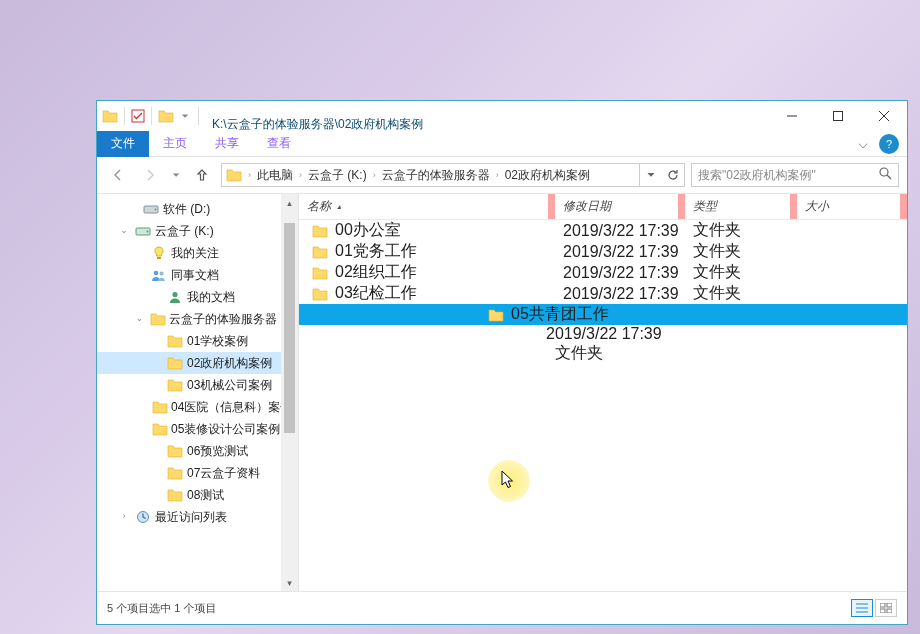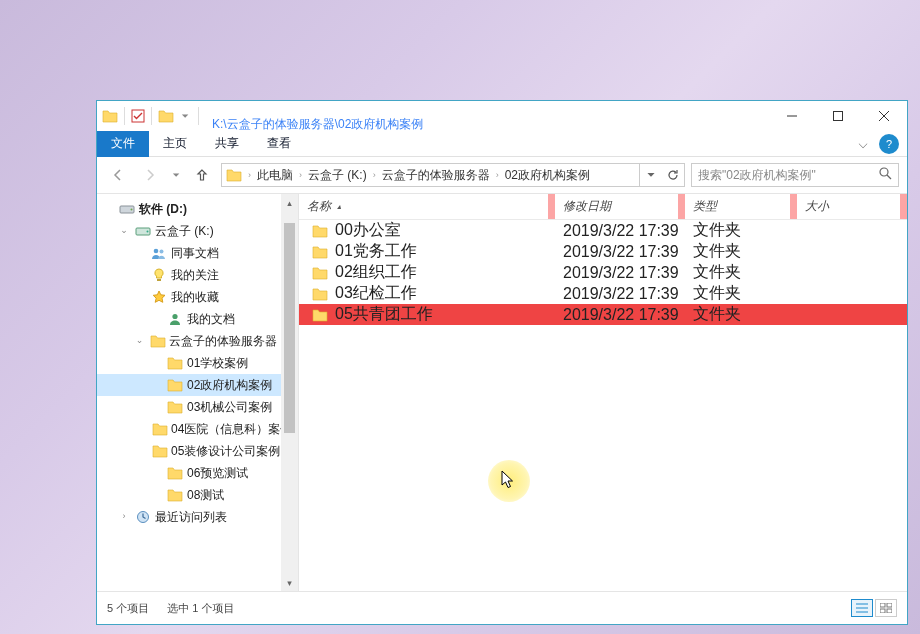--- a/index.html
+++ b/index.html
@@ -9,26 +9,26 @@
   }
   .window {
     position: absolute; top: 100px; left: 96px; width: 812px; height: 525px;
     background: #fff; border: 1px solid #42a5c5; display: flex; flex-direction: column;
   }
   
   .titlebar { height: 30px; background: #fff; display: flex; align-items: center; font-size: 12px; }
   .titlebar .qat { display: flex; align-items: center; gap: 2px; padding: 0 4px; }
   .titlebar .qat .folder-ico { width: 18px; height: 18px; display: flex; align-items: center; justify-content: center; }
   .titlebar .qat .sep { width: 1px; height: 18px; background: #ddd; margin: 0 3px; }
-  .titlebar .title { margin-left: 6px; color: #3b82f6; flex: 1; margin-top: 16px; }
+  .titlebar .title { margin-left: 6px; color: #0c4a6e; flex: 1; margin-top: 16px; }
   .titlebar .wbtns { display: flex; }
   .titlebar .wbtn { width: 46px; height: 30px; display: flex; align-items: center; justify-content: center; color: #333; }
   
   .ribbon { height: 26px; display: flex; align-items: center; font-size: 12px; border-bottom: 1px solid #e1e1e1; }
-  .ribbon .tab { padding: 0 14px; height: 26px; display: flex; align-items: center; color: #0f172a; }
+  .ribbon .tab { padding: 0 14px; height: 26px; display: flex; align-items: center; color: #8b5cf6; }
   .ribbon .tab.file { background: #1979ca; color: #fff; }
   .ribbon .spacer { flex: 1; }
   .ribbon .expand { width: 20px; text-align: center; color: #666; margin-right: 6px; }
   .ribbon .help { width: 20px; height: 20px; border-radius: 50%; background: #1e8bcd; color: #fff; font-size: 11px; display: flex; align-items: center; justify-content: center; margin-right: 8px; }
   
   .addrrow { height: 36px; display: flex; align-items: center; padding: 4px 8px; gap: 6px; }
   .navbtn { width: 26px; height: 26px; display: flex; align-items: center; justify-content: center; color: #888; }
   .navbtn.enabled { color: #555; }
   .addrbox { flex: 1; height: 24px; border: 1px solid #ccc; display: flex; align-items: center; font-size: 12px; }
   .addrbox .folder-ico { margin: 0 4px; }
@@ -54,28 +54,28 @@
   .list { flex: 1; display: flex; flex-direction: column; }
   .colhead { height: 26px; display: flex; align-items: center; font-size: 12px; color: #444; border-bottom: 1px solid #eaeaea; }
   .colhead .col { padding: 0 8px; height: 100%; display: flex; align-items: center; border-right: 7px solid #fca5a5; font-style: italic; }
   .col-name { width: 256px; display: flex; gap: 6px; }
   .col-date { width: 130px; }
   .col-type { width: 112px; }
   .col-size { flex: 1; }
   .sortarrow { font-size: 8px; color: #555; }
   .rows { flex: 1; }
   .row { height: 21px; display: flex; align-items: center; font-size: 16px; color: #222; }
-  .row.sel { background: #ef4444; }
+  .row.sel { background: #0ea5e9; flex-direction: column; }
   .row .c-name { width: 256px; padding-left: 12px; display: flex; align-items: center; gap: 6px; }
   .row .c-date { width: 130px; padding-left: 8px; }
   .row .c-type { width: 112px; padding-left: 8px; }
   .row .c-size { flex: 1; padding-left: 8px; }
   
   .status { height: 24px; border-top: 1px solid #e5e5e5; display: flex; align-items: center; font-size: 11px; color: #444; padding: 16px 10px; }
-  .status .sp { margin-left: 18px; }
+  .status .sp { }
   .status .viewbtns { margin-left: auto; display: flex; gap: 2px; }
   .status .vbtn { width: 22px; height: 18px; border: 1px solid #ccc; display: flex; align-items: center; justify-content: center; font-size: 10px; color: #555; }
   .status .vbtn.active { border-color: #1e8bcd; color: #1e8bcd; background: #e8f3fb; }
   
   .cursor-hl { position: absolute; top: 460px; left: 488px; width: 42px; height: 42px; border-radius: 50%; background: radial-gradient(circle, rgba(255,235,100,0.85) 0%, rgba(255,235,100,0.5) 60%, rgba(255,235,100,0) 100%); display: flex; align-items: center; justify-content: center; }
   .cursor-hl svg { position: relative; top: -1px; left: -1px; }
   .qat-sm { width: 16px; height: 16px; display: flex; align-items: center; justify-content: center; }
 </style>
 </head>
 <body>
@@ -181,71 +181,62 @@
       <span class="mag"><svg width="13" height="13" viewBox="0 0 13 13">
             <circle cx="5" cy="5" r="4" fill="none" stroke="#666" stroke-width="1.2"></circle>
             <path d="M8 8l4 4" stroke="#666" stroke-width="1.2"></path>
           </svg></span>
     </div>
   </div>
 
   <div class="body">
     <div class="tree" id="tree">
         <div style="padding-right: 17px;">
-          <div class="tree-item" style="padding-left: 4px; font-weight: bold;">
+          <div class="tree-item" style="padding-left: 28px;">
             <span class="arrow"></span>
             <span class="ico">
               <svg width="16" height="14" viewBox="0 0 16 14">
                 <rect x="1" y="4" width="14" height="7" rx="1" fill="#cfd6dc" stroke="#8a9299"></rect>
                 <circle cx="12.5" cy="7.5" r="1" fill="#6fa84f"></circle>
               </svg>
             </span>
             <span class="lbl">软件 (D:)</span>
           </div>
           <div class="tree-item" style="padding-left: 20px;">
             <span class="arrow">⌄</span>
             <span class="ico">
               <svg width="16" height="14" viewBox="0 0 16 14">
                 <rect x="1" y="4" width="14" height="7" rx="1" fill="#cfe6dc" stroke="#5a9e7a"></rect>
                 <circle cx="12.5" cy="7.5" r="1" fill="#3a8"></circle>
               </svg>
             </span>
             <span class="lbl">云盒子 (K:)</span>
+          </div>
+          <div class="tree-item" style="padding-left: 36px;">
+            <span class="arrow"></span>
+            <span class="ico">
+              <svg width="14" height="14" viewBox="0 0 14 14">
+                <path d="M7 1a4 4 0 0 0-2.5 7.2V10h5V8.2A4 4 0 0 0 7 1z" fill="#ffe36e" stroke="#d8b32b"></path>
+                <rect x="5" y="11" width="4" height="2" fill="#bfa23a"></rect>
+              </svg>
+            </span>
+            <span class="lbl">我的关注</span>
           </div>
           <div class="tree-item" style="padding-left: 36px;">
             <span class="arrow"></span>
             <span class="ico">
               <svg width="16" height="14" viewBox="0 0 16 14">
                 <circle cx="5" cy="5" r="2.3" fill="#5aa0d8"></circle>
                 <circle cx="10.5" cy="5.5" r="2" fill="#8abce4"></circle>
                 <path d="M1 13c0-2.5 2-4 4-4s4 1.5 4 4" fill="#5aa0d8"></path>
                 <path d="M7 13c0-2 1.7-3.3 3.5-3.3S14 11 14 13" fill="#8abce4"></path>
               </svg>
             </span>
             <span class="lbl">同事文档</span>
           </div>
-          <div class="tree-item" style="padding-left: 36px;">
-            <span class="arrow"></span>
-            <span class="ico">
-              <svg width="14" height="14" viewBox="0 0 14 14">
-                <path d="M7 1a4 4 0 0 0-2.5 7.2V10h5V8.2A4 4 0 0 0 7 1z" fill="#ffe36e" stroke="#d8b32b"></path>
-                <rect x="5" y="11" width="4" height="2" fill="#bfa23a"></rect>
-              </svg>
-            </span>
-            <span class="lbl">我的关注</span>
-          </div>
-          <div class="tree-item" style="padding-left: 36px;">
-            <span class="arrow"></span>
-            <span class="ico">
-              <svg width="14" height="14" viewBox="0 0 14 14">
-                <path d="M7 1l1.8 3.8 4.2.5-3 2.9.8 4.1L7 10.3l-3.8 2 1-4.1-3-2.9 4.2-.5z" fill="#ffcb3d" stroke="#d8a020"></path>
-              </svg>
-            </span>
-            <span class="lbl">我的收藏</span>
-          </div>
           <div class="tree-item" style="padding-left: 52px;">
             <span class="arrow"></span>
             <span class="ico">
               <svg width="14" height="14" viewBox="0 0 14 14">
                 <circle cx="7" cy="4.5" r="2.6" fill="#4aa06a"></circle>
                 <path d="M2 13c0-2.8 2.2-4.5 5-4.5s5 1.7 5 4.5" fill="#4aa06a"></path>
               </svg>
             </span>
             <span class="lbl">我的文档</span>
           </div>
@@ -304,20 +295,29 @@
             <span class="lbl">05装修设计公司案例</span>
           </div>
           <div class="tree-item" style="padding-left: 52px;">
             <span class="arrow"></span>
             <span class="ico">
               <svg width="16" height="14" viewBox="0 0 16 14">
                 <path d="M1 2h5l1.5 2H15v9H1z" fill="#ffd96a" stroke="#dcae2c" stroke-width="0.6"></path>
               </svg>
             </span>
             <span class="lbl">06预览测试</span>
+          </div>
+          <div class="tree-item" style="padding-left: 52px;">
+            <span class="arrow"></span>
+            <span class="ico">
+              <svg width="16" height="14" viewBox="0 0 16 14">
+                <path d="M1 2h5l1.5 2H15v9H1z" fill="#ffd96a" stroke="#dcae2c" stroke-width="0.6"></path>
+              </svg>
+            </span>
+            <span class="lbl">07云盒子资料</span>
           </div>
           <div class="tree-item" style="padding-left: 52px;">
             <span class="arrow"></span>
             <span class="ico">
               <svg width="16" height="14" viewBox="0 0 16 14">
                 <path d="M1 2h5l1.5 2H15v9H1z" fill="#ffd96a" stroke="#dcae2c" stroke-width="0.6"></path>
               </svg>
             </span>
             <span class="lbl">08测试</span>
           </div>

